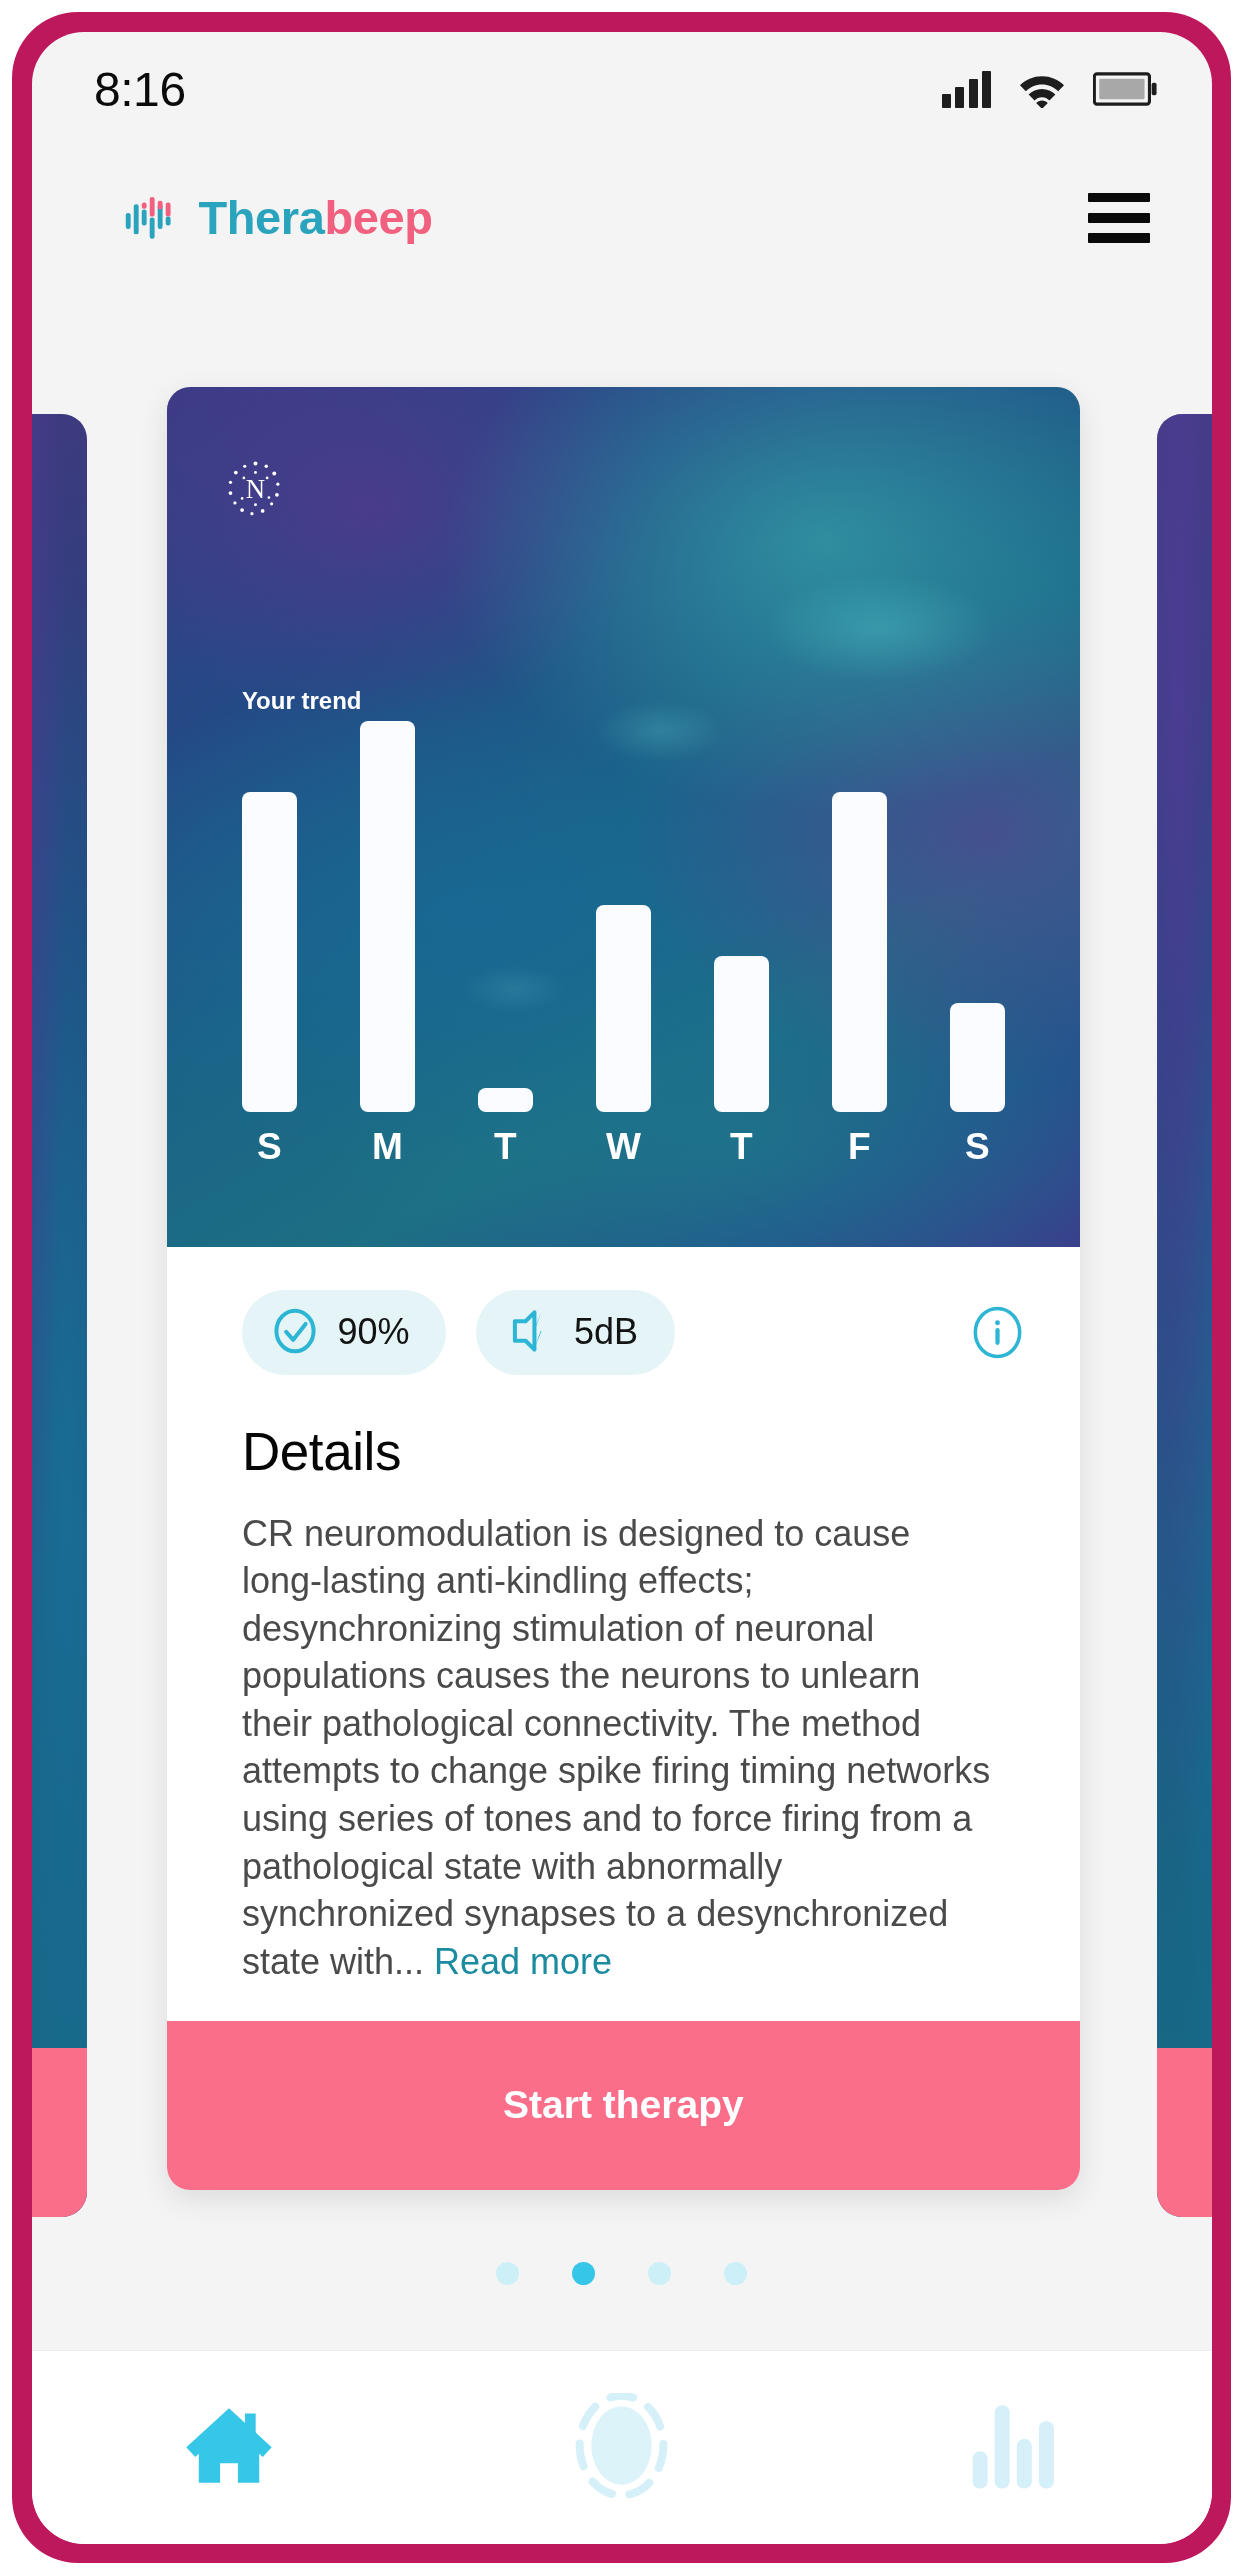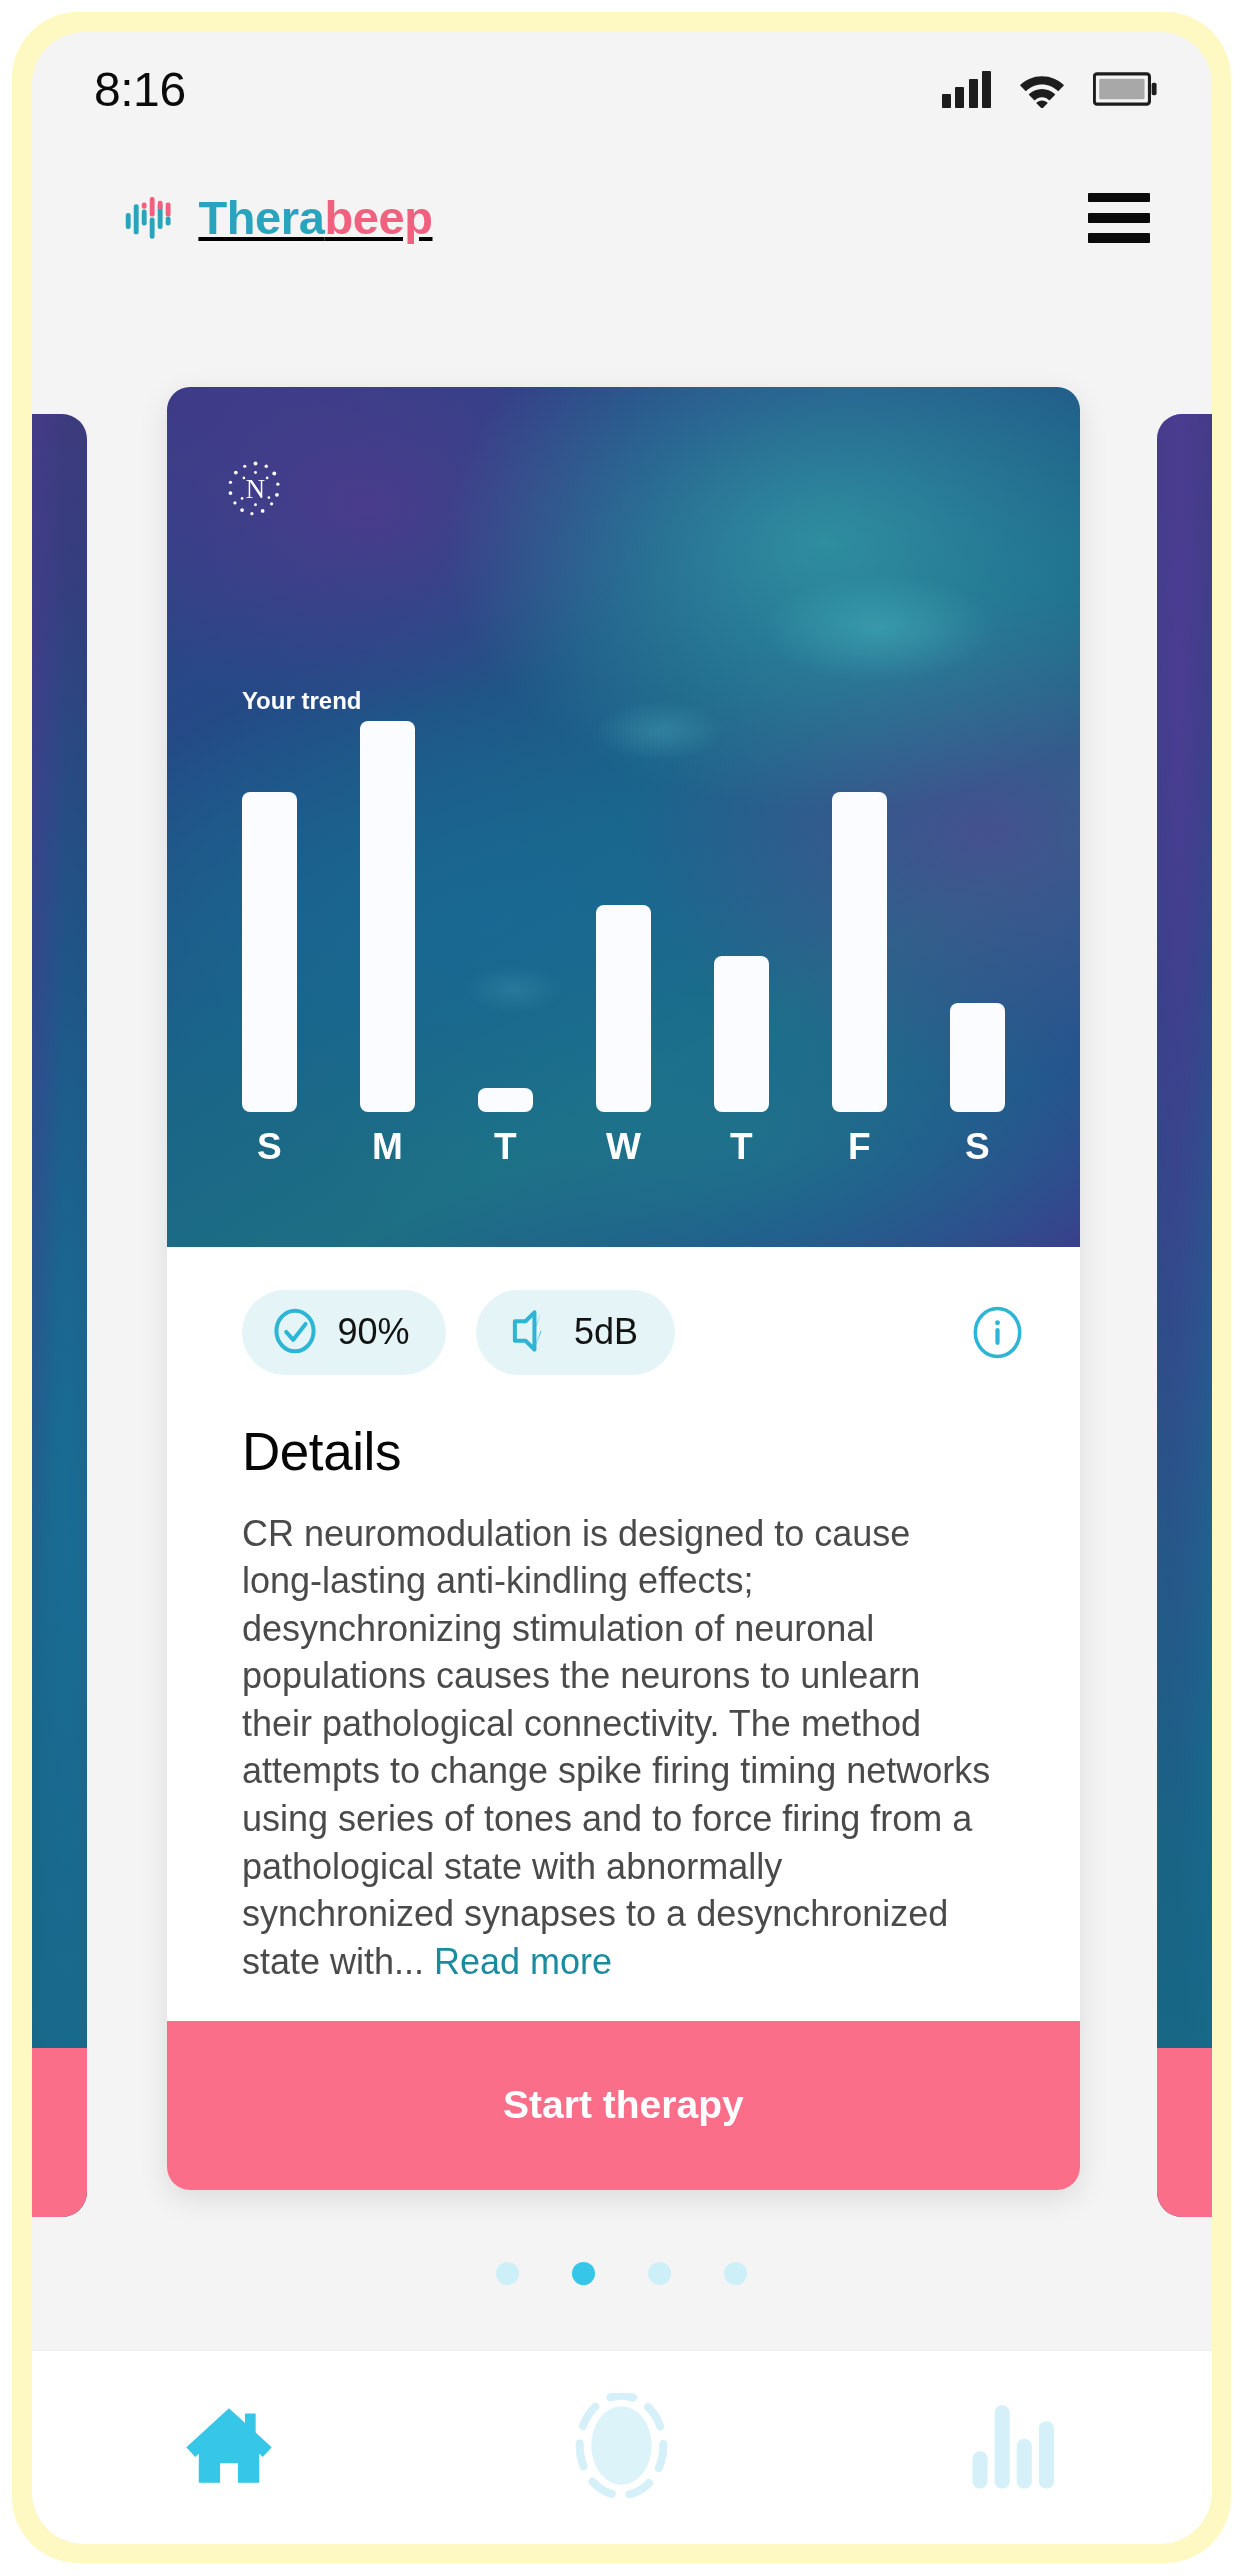--- a/index.html
+++ b/index.html
@@ -7,21 +7,21 @@
     width: 1244px; height: 2576px;
     background: #ffffff;
     font-family: "Liberation Sans", sans-serif;
     overflow: hidden;
   }
   
   .frame {
     position: absolute;
     left: 12.4px; top: 12.4px;
     width: 1219px; height: 2551px;
-    background: #fef9c3;
+    background: #be185d;
     border-radius: 66px;
     overflow: hidden;
   }
   .screen {
     position: absolute;
     left: 19.5px; top: 19.5px;
     width: 1180px; height: 2512px;
     background: #f4f4f4;
     border-radius: 52px;
     overflow: hidden;
@@ -46,21 +46,21 @@
   
   .appbar {
     position: absolute; left: 0; top: 115px;
     width: 100%; height: 142px;
     display: flex; align-items: center;
     justify-content: space-between;
     padding: 0 55px 0 92px;
   }
   .logo { display: flex; align-items: center; gap: 19.5px; }
   .logo-mark { width: 55px; height: 55px; }
-  .logo-text { font-size: 47px; font-weight: 700; letter-spacing: -0.4px; text-decoration: underline; }
+  .logo-text { font-size: 47px; font-weight: 700; letter-spacing: -0.4px; }
   .logo-text .t1 { color: #2aa3bd; }
   .logo-text .t2 { color: #f2607f; }
   .hamburger { display: flex; flex-direction: column; gap: 10.7px; cursor: pointer; padding: 7px; }
   .hamburger span { display: block; width: 62px; height: 9.8px; background: #0a0a0a; border-radius: 0.9px; }
   
   .carousel {
     position: absolute; left: 0; top: 355px;
     width: 100%; height: 1839px;
   }
   .peek {

